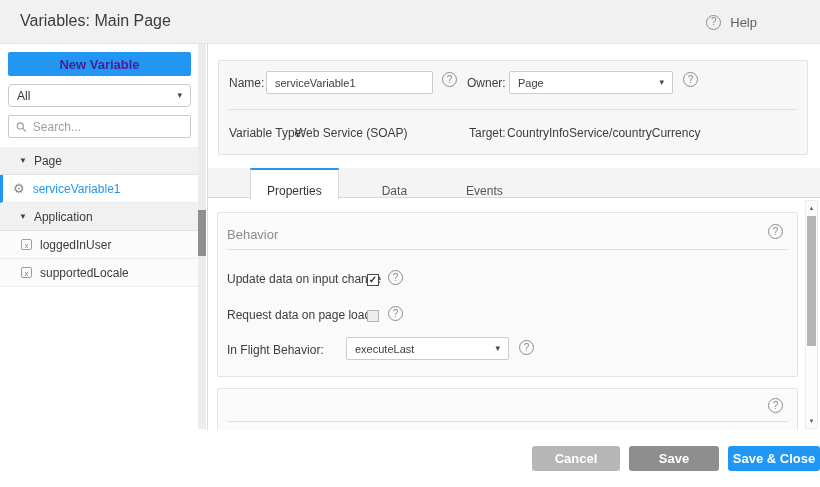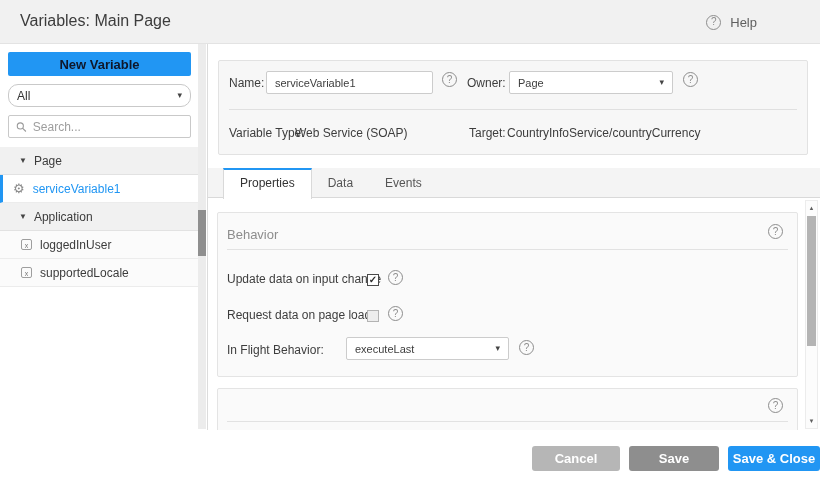--- a/index.html
+++ b/index.html
@@ -14,24 +14,24 @@
   .page-title { position:absolute; left:20px; top:12px; font-size:16px; color:#3c3c3c; }
   .help { position:absolute; right:63px; top:0; height:44px; display:flex;
     align-items:center; gap:9px; font-size:13px; color:#5f5f5f; cursor:pointer; }
   .qicon { width:15px; height:15px; border:1px solid #8d8d8d; border-radius:50%;
     color:#8d8d8d; font-size:10px; line-height:1; display:inline-flex; align-items:center;
     justify-content:center; box-sizing:border-box; background:transparent; flex:0 0 auto; }
   
   .sidebar { position:absolute; left:0; top:44px; width:208px; height:386px;
     background:#fff; border-right:1px solid #dcdcdc; box-sizing:border-box; }
   .btn-new { position:absolute; left:8px; top:8px; width:183px; height:24px;
-    background:#2196f3; color:#0f172a; font-size:13px; font-weight:bold; border-radius:2px;
+    background:#2196f3; color:#4c1d95; font-size:13px; font-weight:bold; border-radius:2px;
     display:flex; align-items:center; justify-content:center; cursor:pointer; }
   .filter { position:absolute; left:8px; top:40px; width:183px; height:23px;
-    border:1px solid #c9c9c9; border-radius:10px; background:#fff; font-size:12px;
+    border:1px solid #c9c9c9; border-radius:4px; background:#fff; font-size:12px;
     color:#333; display:flex; align-items:center; justify-content:space-between;
     padding:0 8px; box-sizing:border-box; cursor:pointer; }
   .caret { font-size:9px; color:#444; line-height:1; }
   .searchbox { position:absolute; left:8px; top:71px; width:183px; height:23px;
     border:1px solid #c9c9c9; border-radius:2px; background:#fff; display:flex;
     align-items:center; gap:6px; padding:0 7px; box-sizing:border-box; }
   .searchbox input { border:none; outline:none; background:transparent; width:100%;
     font-size:12px; color:#333; font-family:inherit; }
   .searchbox input::placeholder { color:#9e9e9e; }
   .tree { position:absolute; left:0; top:103px; width:198px; }
@@ -57,22 +57,22 @@
     border:1px solid #ccc; border-radius:2px; background:#fff; font-size:11px; color:#3d3d3d;
     padding:0 8px; box-sizing:border-box; font-family:inherit; outline:none; }
   .selectbox { position:absolute; border:1px solid #ccc; border-radius:2px; background:#fff;
     font-size:11px; color:#3d3d3d; display:flex; align-items:center;
     justify-content:space-between; padding:0 8px; box-sizing:border-box; cursor:pointer; }
   .card-divider { position:absolute; left:10px; right:10px; top:48px; border-top:1px solid #e0e0e0; }
   
   .tabbar { position:absolute; left:0; top:124px; width:612px; height:30px; background:#f4f4f4;
     border-bottom:1px solid #d9d9d9; box-sizing:border-box; display:flex; align-items:flex-start;
     padding-left:15px; }
-  .tab { height:30px; line-height:30px; padding:0 16px; font-size:12px; color:#555;
-    box-sizing:border-box; cursor:pointer; }
+  .tab { height:30px; line-height:30px; padding:8px 16px; font-size:12px; color:#555;
+    box-sizing:border-box; cursor:pointer;margin-left:27px; }
   .tab.active { background:#fff; border:1px solid #d9d9d9; border-top:2px solid #2196f3;
     border-bottom:none; color:#333; height:31px; line-height:27px; position:relative; z-index:1; }
   
   .content { position:absolute; left:0; top:155px; width:612px; height:231px; overflow:hidden; }
   .section-card { position:absolute; left:9px; width:581px; background:#fafafa;
     border:1px solid #e4e4e4; border-radius:2px; box-sizing:border-box; }
   #behavior-card { top:13px; height:165px; }
   #spinner-card { top:189px; height:70px; }
   .section-title { position:absolute; left:9px; top:14px; font-size:13px; color:#8d8d8d; }
   #spinner-card .section-title { top:12px;margin-top:31px; }

